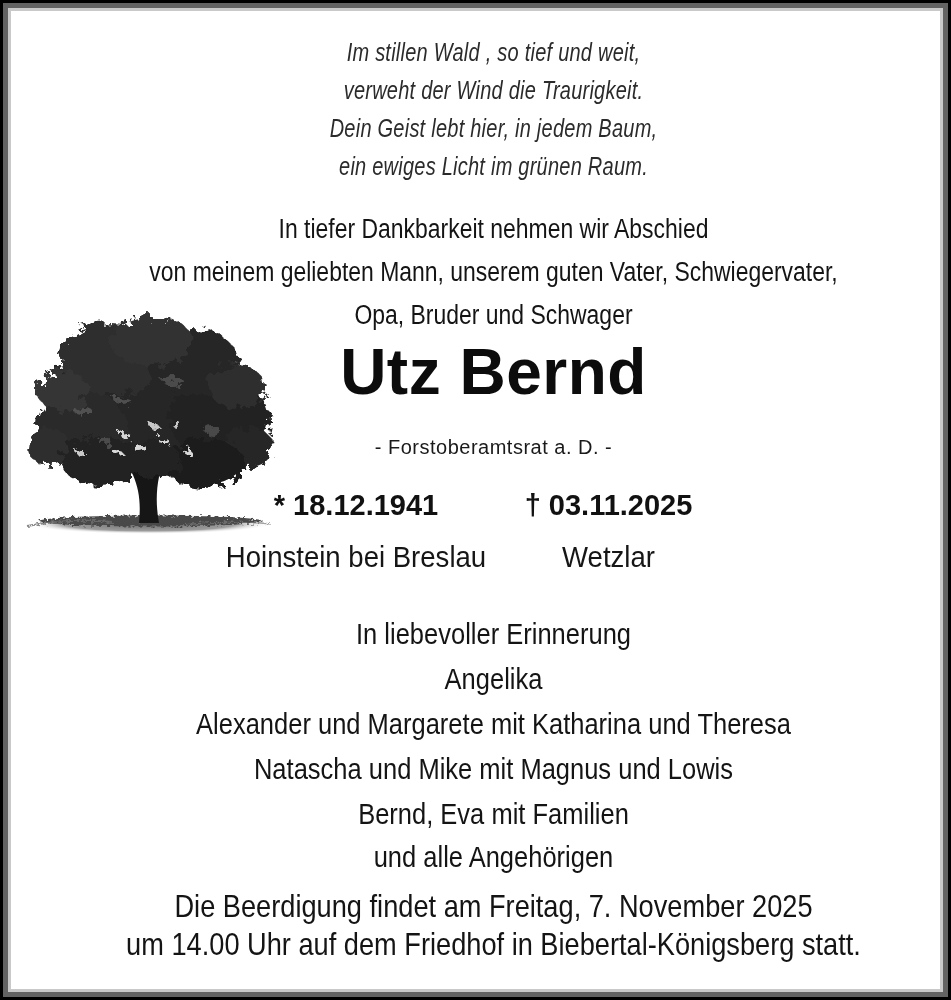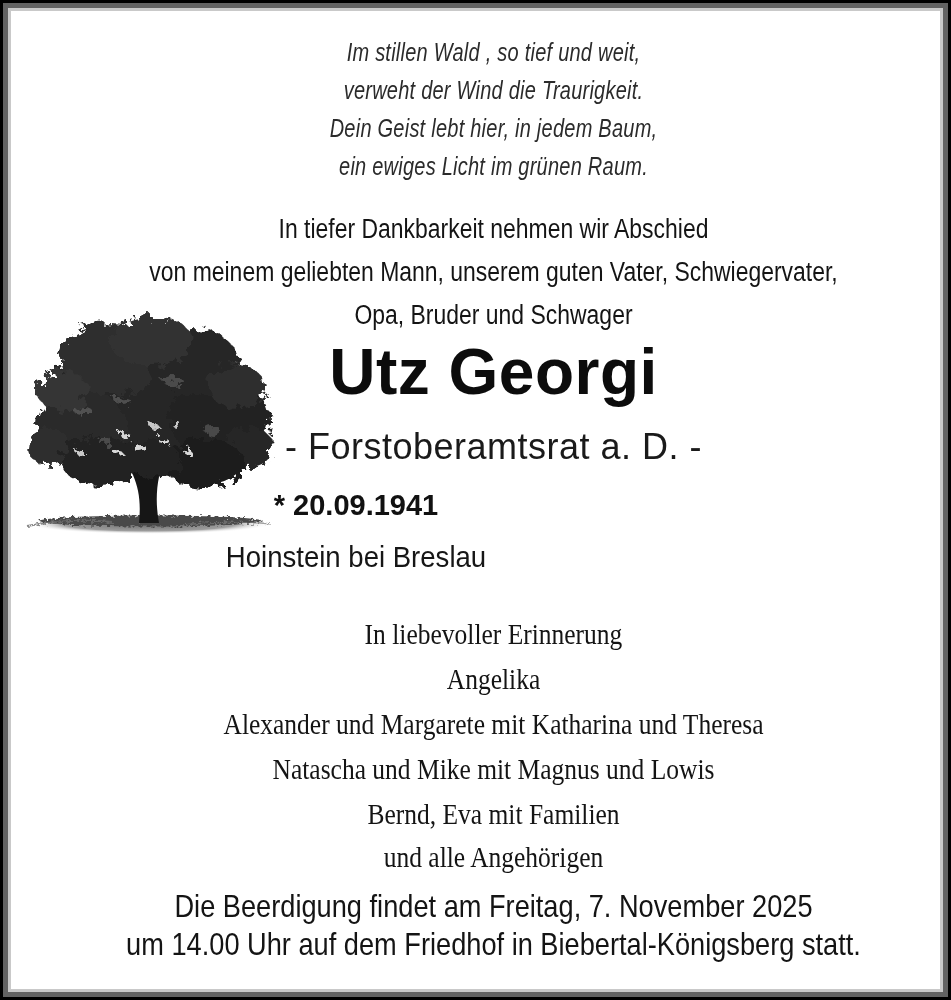--- a/index.html
+++ b/index.html
@@ -34,30 +34,30 @@
     top: 197px; font-size: 27px; line-height: 43px; color: #141414;
   }
   .tree {
     position: absolute; left: 12px; top: 300px; width: 252px; height: 234px;
   }
   .name {
     top: 326px; font-size: 64px; font-weight: 700; line-height: 70px;
     letter-spacing: 0.5px; color: #0c0c0c;
   }
   .subtitle {
-    top: 420px; font-size: 36px; line-height: 32px; color: #1a1a1a;
+    top: 420px; font-size: 20px; line-height: 32px; color: #1a1a1a;
     letter-spacing: 0.5px;
   }
   .dates-col { position: absolute; text-align: center; }
   .birth-col { top: 478px; left: 155px; width: 380px; }
   .death-col { top: 478px; left: 425px; width: 345px; }
   .date-line { font-size: 29px; font-weight: 600; line-height: 32px; color: #111; }
   .place-line { margin-top: 21px; font-size: 29px; line-height: 31px; color: #161616; }
 
-  .family { top: 600px; font-size: 30px; color: #141414; font-family: Liberation Serif, serif; }
+  .family { top: 600px; font-size: 30px; color: #141414; }
   .fam-line { line-height: 45px; height: 45px; }
   .fam-line.tight { line-height: 41px; height: 41px; }
 
   .funeral { top: 876px; font-size: 32px; line-height: 38px; color: #141414; }
 </style>
 </head>
 <body>
 
 <div class="frame-outer">
   <div class="frame-mid">
@@ -144,29 +144,36 @@
             <ellipse cx="102" cy="124" rx="5" ry="3" fill="#e8e8e8" opacity="0.9"></ellipse>
             <ellipse cx="154" cy="114" rx="4" ry="3" fill="#e8e8e8" opacity="0.85"></ellipse>
             <ellipse cx="95" cy="142" rx="4" ry="3" fill="#ededed" opacity="0.9"></ellipse>
             <ellipse cx="132" cy="116" rx="4" ry="3" fill="#e4e4e4" opacity="0.85"></ellipse>
             <ellipse cx="165" cy="140" rx="5" ry="3" fill="#ededed" opacity="0.9"></ellipse>
             <ellipse cx="58" cy="142" rx="4" ry="3" fill="#e9e9e9" opacity="0.85"></ellipse>
           </g>
         </svg>
       </div>
 
-      <div class="center-block name">Utz Georgi</div>
+      <div class="center-block name">Utz Bernd</div>
       <div class="center-block subtitle">- Forstoberamtsrat a. D. -</div>
 
       <div class="dates-col birth-col">
         <div class="date-line line">
           <span>*</span>
-          <span>20.09.1941</span>
+          <span>18.12.1941</span>
         </div>
         <div class="place-line line cond95">Hoinstein bei Breslau</div>
+      </div>
+      <div class="dates-col death-col">
+        <div class="date-line line">
+          <span>†</span>
+          <span>03.11.2025</span>
+        </div>
+        <div class="place-line line cond95">Wetzlar</div>
       </div>
 
       <div class="center-block family">
         <div class="fam-line line cond">In liebevoller Erinnerung</div>
         <div class="fam-line line cond">Angelika</div>
         <div class="fam-line line cond">Alexander und Margarete mit Katharina und Theresa</div>
         <div class="fam-line line cond">Natascha und Mike mit Magnus und Lowis</div>
         <div class="fam-line line cond">Bernd, Eva mit Familien</div>
         <div class="fam-line tight line cond">und alle Angehörigen</div>
       </div>

